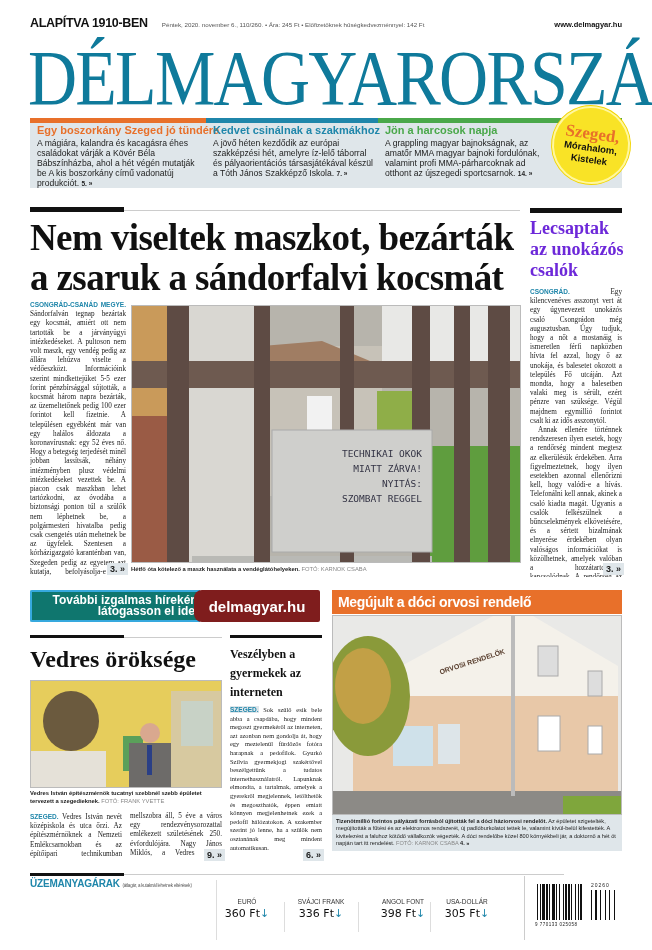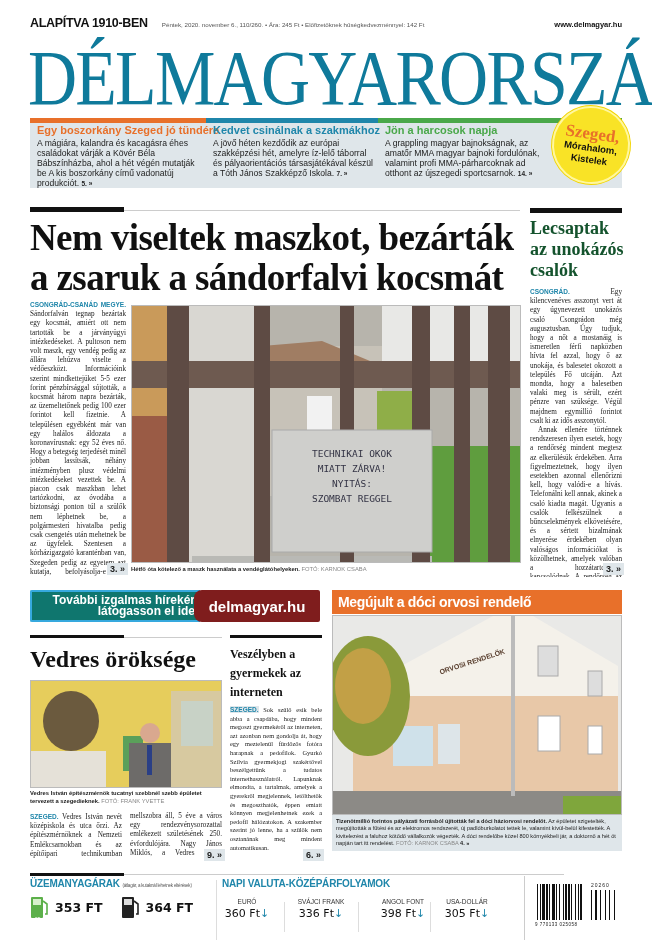--- a/index.html
+++ b/index.html
@@ -25,21 +25,21 @@
 .rule-thick{height:5px;background:#111}
 .rule-thin{height:1px;background:#ccc}
 .lead-title{left:30px;top:218px;width:490px;font-family:"Liberation Serif",serif;font-size:37px;line-height:40px;color:#111;letter-spacing:-0.6px}
 .body-text{font-family:"Liberation Serif",serif;font-size:7.2px;line-height:9.2px;color:#222;text-align:justify}
 .kicker{font-family:"Liberation Sans",sans-serif;font-weight:bold;color:#1f86aa;font-size:6.5px}
 .pageref{display:inline-block;background:#dfe6ea;font-family:"Liberation Sans",sans-serif;font-weight:bold;font-size:9px;padding:1px 3px;float:right;margin-left:3px}
 .photo{overflow:hidden;border:1px solid #bbb}
 .caption{font-size:5.8px;line-height:7.5px;color:#222}
 .caption b{font-weight:bold}
 .caption .cred{color:#888}
-.side-title{left:530px;top:218px;width:95px;font-family:"Liberation Serif",serif;font-size:18px;line-height:21px;color:#14532d}
+.side-title{left:530px;top:218px;width:95px;font-family:"Liberation Serif",serif;font-size:18px;line-height:21px;color:#6d28d9}
 .promo{left:30px;top:590px;width:290px;height:32px;display:flex;border-radius:2px;overflow:hidden}
 .promo-left{width:170px;background:#0f766e;color:#fff;font-weight:bold;font-size:12px;line-height:11px;text-align:right;display:flex;align-items:center;justify-content:center;border:1px dashed #cfeefa;outline:2px solid #36a9de;outline-offset:-2px}
 .promo-right{flex:1;background:#7f1d1d;color:#fff;font-weight:bold;font-size:15px;display:flex;align-items:center;justify-content:center;border-radius:8px 0 0 8px;margin-left:-6px}
 .orange-head{left:332px;top:590px;width:290px;height:24px;background:#e8702a;color:#fff;font-weight:bold;font-size:14px;line-height:24px;padding-left:6px;letter-spacing:-0.3px}
 .section-title{font-family:"Liberation Serif",serif;color:#111}
 .fuel-bar{top:878px;height:60px}
 .fuel-title{font-weight:bold;color:#1f86aa;font-size:10px;letter-spacing:-0.2px}
 .fuel-title small{font-weight:normal;color:#555;font-size:4.5px}
 .fuel-val{font-family:"DejaVu Sans",sans-serif;font-weight:bold;font-size:12.5px;color:#111}
 .cur{position:absolute;top:20px;width:66px;text-align:center}
@@ -106,21 +106,21 @@
     <rect x="60" y="250" width="240" height="8" fill="#b9b9b5"></rect>
     <rect x="0" y="55" width="390" height="27" fill="#6e5a50"></rect>
     <rect x="35" y="0" width="22" height="258" fill="#5e4b44"></rect>
     <rect x="122" y="0" width="16" height="258" fill="#5e4b44"></rect>
     <rect x="208" y="0" width="14" height="258" fill="#5e4b44"></rect>
     <rect x="280" y="0" width="18" height="258" fill="#5e4b44"></rect>
     <rect x="322" y="0" width="16" height="258" fill="#5e4b44"></rect>
     <rect x="356" y="0" width="22" height="258" fill="#5e4b44"></rect>
     <rect x="140" y="124" width="160" height="122" fill="#cfcfcc" stroke="#aaa"></rect>
   </svg>
-  <div class="abs" style="left:150px;top:140px;width:140px;font-family:'DejaVu Sans Mono',monospace;font-size:9.5px;line-height:15px;text-align:center;color:#334">
+  <div class="abs" style="left:150px;top:140px;width:140px;font-family:'DejaVu Sans Mono',monospace;font-size:9.5px;line-height:15px;text-align:right;color:#334">
     <div>TECHNIKAI OKOK</div>
     <div>MIATT ZÁRVA!</div>
     <div>NYITÁS:</div>
     <div>SZOMBAT REGGEL</div>
   </div>
 </div>
 <div class="abs caption" style="left:131px;top:566px;width:390px">
   <b>Hétfő óta kötelező a maszk használata a vendéglátóhelyeken.</b> <span class="cred">FOTÓ: KARNOK CSABA</span>
 </div>
 
@@ -191,41 +191,25 @@
 </div>
 <div class="abs caption" style="left:332px;top:815px;width:290px;padding:3px 4px;background:#dfe6ea;font-size:5.6px;line-height:7.4px">
   <b>Tizenötmillió forintos pályázati forrásból újították fel a dóci háziorvosi rendelőt.</b><span> Az épületet szigetelték, megújították a fűtési és az elektromos rendszerét, új padlóburkolatot tettek le, valamint kívül-belül kifestették. A kivitelezést a faluhoz kötődő vállalkozók végezték. A dóci rendelőbe közel 800 környékbeli jár, a doktornő a hét öt napján tart itt rendelést.</span> <span class="cred">FOTÓ: KARNOK CSABA</span> <b>4. »</b>
 </div>
 
 <div class="abs rule-thick" style="left:30px;top:873px;width:94px;height:3px"></div>
 <div class="abs rule-thin" style="left:124px;top:874px;width:440px"></div>
 
 <div class="abs fuel-bar" style="left:30px;width:186px">
   <div class="fuel-title"><span>ÜZEMANYAGÁRAK</span> <small>(átlagár, a kutaknál lehetnek eltérések)</small></div>
-  <div style="display:flex;align-items:center;margin-top:6px">
-    <svg width="20" height="24" viewBox="0 0 20 24">
-      <rect x="1" y="2" width="12" height="21" rx="1" fill="#5cb04a"></rect>
-      <rect x="3" y="4" width="8" height="6" fill="#d7f0cc"></rect>
-      <path d="M13 6 L17 9 L17 19 L15 19" stroke="#5cb04a" stroke-width="1.6" fill="none"></path>
-    </svg>
-    <span style="font-size:5px;position:absolute;left:5px;top:38px;color:#fff">95</span>
-    <span class="fuel-val" style="margin-left:5px">353 FT</span>
-    <svg width="20" height="24" viewBox="0 0 20 24" style="margin-left:18px">
-      <rect x="1" y="2" width="12" height="21" rx="1" fill="#222"></rect>
-      <rect x="3" y="4" width="8" height="6" fill="#ddd"></rect>
-      <path d="M13 6 L17 9 L17 19 L15 19" stroke="#222" stroke-width="1.6" fill="none"></path>
-    </svg>
-    <span class="fuel-val" style="margin-left:5px">364 FT</span>
-  </div>
 </div>
 
 <div class="abs" style="left:216px;top:880px;width:1px;height:60px;background:#ddd"></div>
 
 <div class="abs fuel-bar" style="left:222px;width:300px">
-  <div class="fuel-title">NAPI VALUTA-KÖZÉPÁRFOLYAMOK</div>
   <div class="cur" style="left:-8px">
     <div class="lbl">EURÓ</div>
     <div class="val"><span>360 Ft</span><span class="arr">↓</span></div>
   </div>
   <div class="vsep" style="left:62px"></div>
   <div class="cur" style="left:66px">
     <div class="lbl">SVÁJCI FRANK</div>
     <div class="val"><span>336 Ft</span><span class="arr">↓</span></div>
   </div>
   <div class="vsep" style="left:136px"></div>

